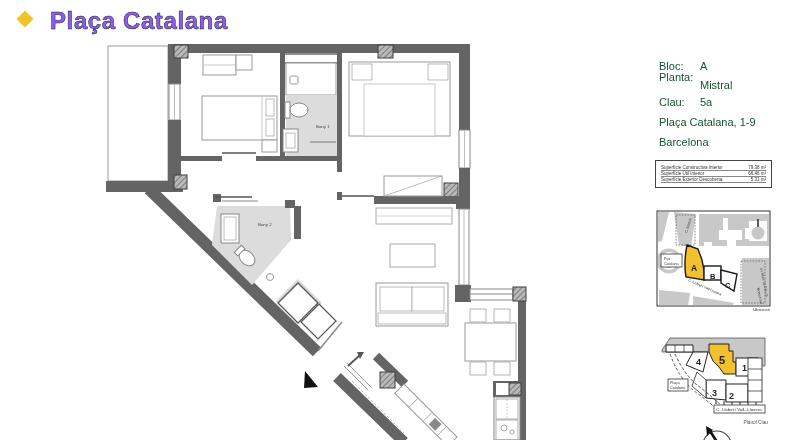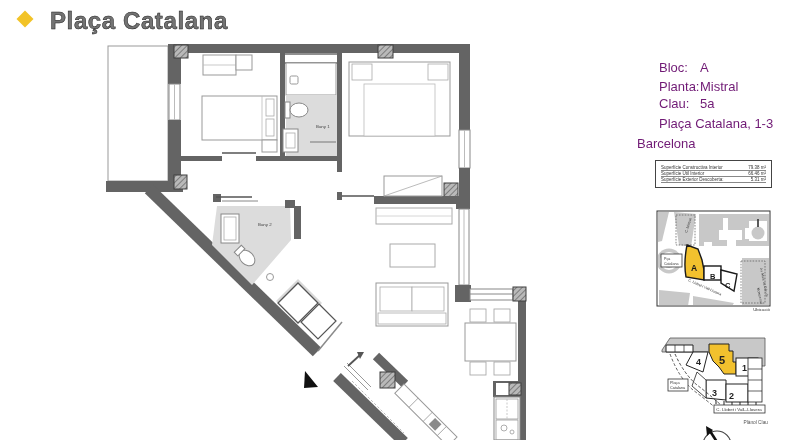--- a/index.html
+++ b/index.html
@@ -1,32 +1,32 @@
 <!DOCTYPE html>
 <html><head><meta charset="utf-8">
 <style>
 html,body{margin:0;padding:0;width:790px;height:440px;background:#fff;overflow:hidden;position:relative}
 *{box-sizing:border-box}
 body{font-family:"Liberation Sans",sans-serif}
 .abs{position:absolute}
-.lbl{position:absolute;font-size:13px;color:#701a75}
+.lbl{position:absolute;font-size:11px;color:#14532d}
 </style></head>
 <body>
 
 <div class="abs" style="left:19px;top:13px;width:12px;height:12px;background:#F2C327;transform:rotate(45deg)"></div>
-<div class="abs" style="left:50px;top:7px;font-size:24px;font-weight:bold;color:#737373;letter-spacing:0.6px;-webkit-text-stroke:0.5px #1c1c1c">Plaça Catalana</div>
+<div class="abs" style="left:50px;top:7px;font-size:24px;font-weight:bold;color:#8b5cf6;letter-spacing:0.6px;-webkit-text-stroke:0.5px #1c1c1c">Plaça Catalana</div>
 
 <div class="lbl" style="left:659px;top:60px">Bloc:</div>
 <div class="lbl" style="left:700px;top:60px">A</div>
-<div class="lbl" style="left:659px;top:79px">Planta:</div>
+<div class="lbl" style="left:659px;top:71px">Planta:</div>
 <div class="lbl" style="left:700px;top:79px">Mistral</div>
 <div class="lbl" style="left:659px;top:96px">Clau:</div>
 <div class="lbl" style="left:700px;top:96px">5a</div>
-<div class="lbl" style="left:659px;top:116px">Plaça Catalana, 1-3</div>
-<div class="lbl" style="left:637px;top:136px">Barcelona</div>
+<div class="lbl" style="left:659px;top:116px">Plaça Catalana, 1-9</div>
+<div class="lbl" style="left:659px;top:136px">Barcelona</div>
 
 <div class="abs" style="left:655px;top:160px;width:117px;height:28px;border:1px solid #444;padding:4px 5px 3px 5px">
   <div style="font-size:4.5px;color:#333;border-bottom:1px solid #888;display:flex;justify-content:space-between;height:6px">
       <span>Superfície Constructiva Interior</span>
       <span>79.38 m²</span>
     </div>
   <div style="font-size:4.5px;color:#333;border-bottom:1px solid #888;display:flex;justify-content:space-between;height:6px">
       <span>Superfície Útil Interior</span>
       <span>66.46 m²</span>
     </div>

